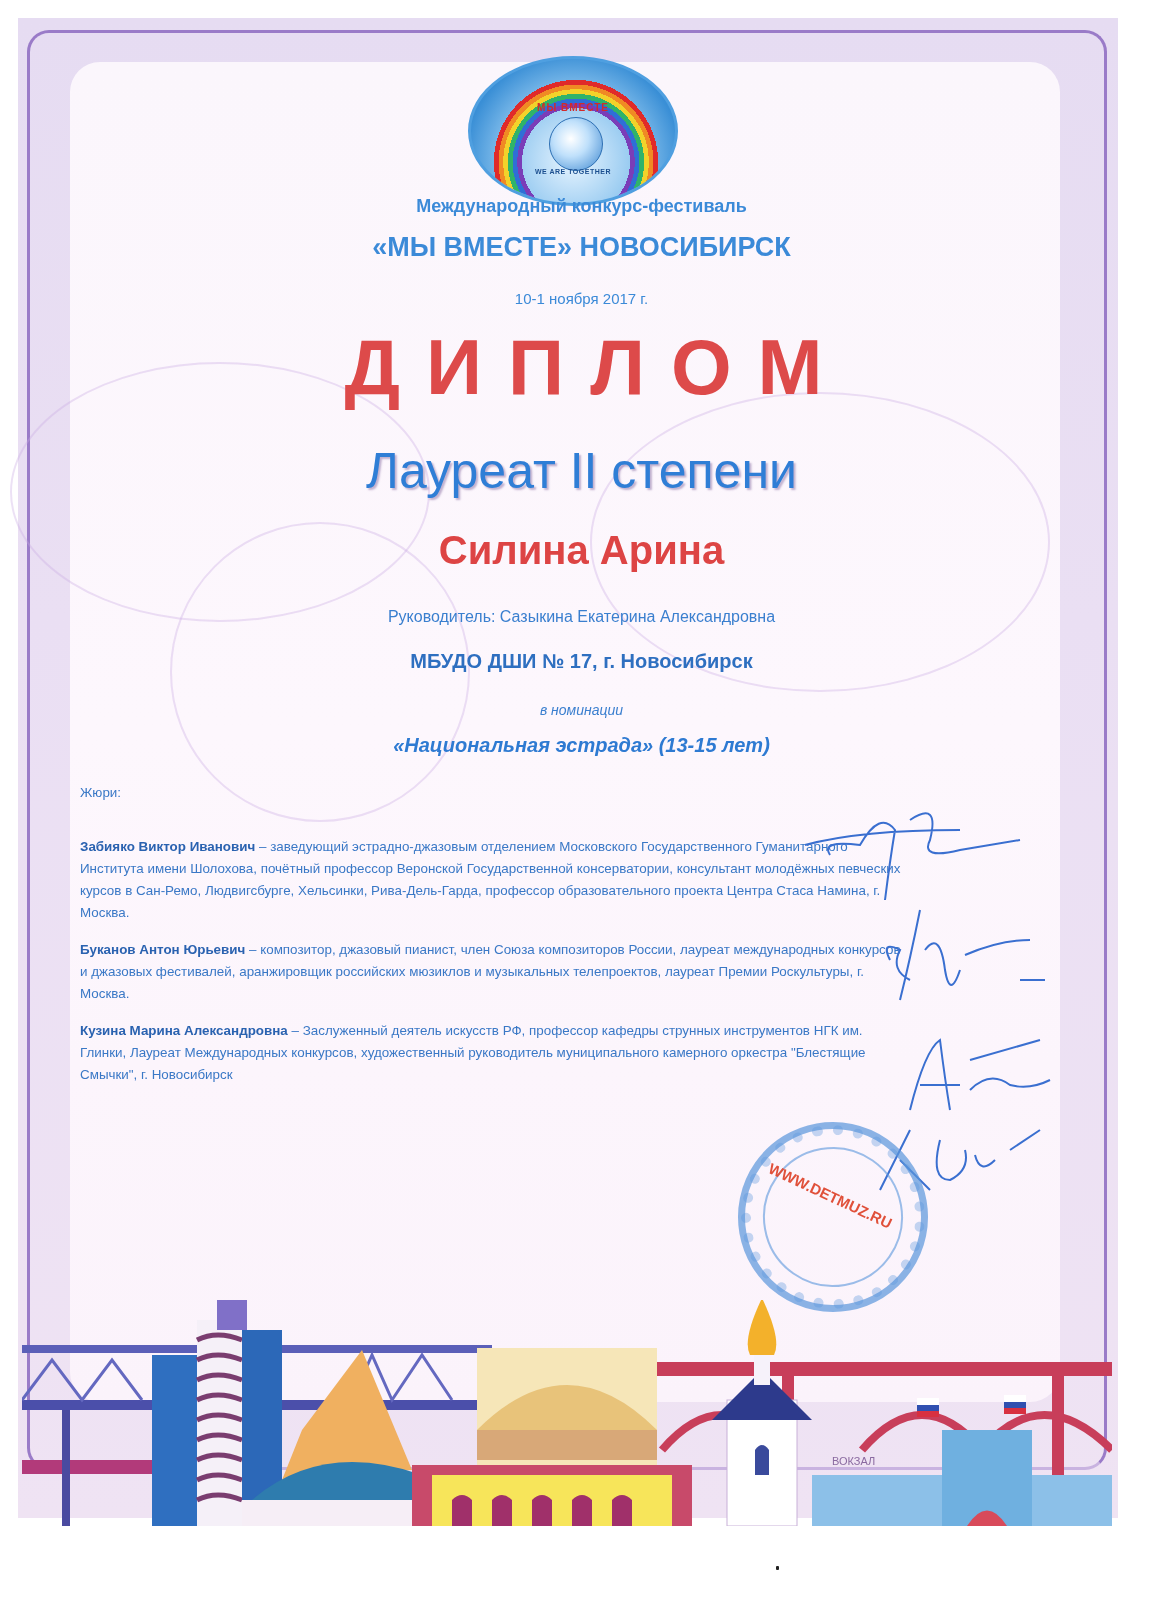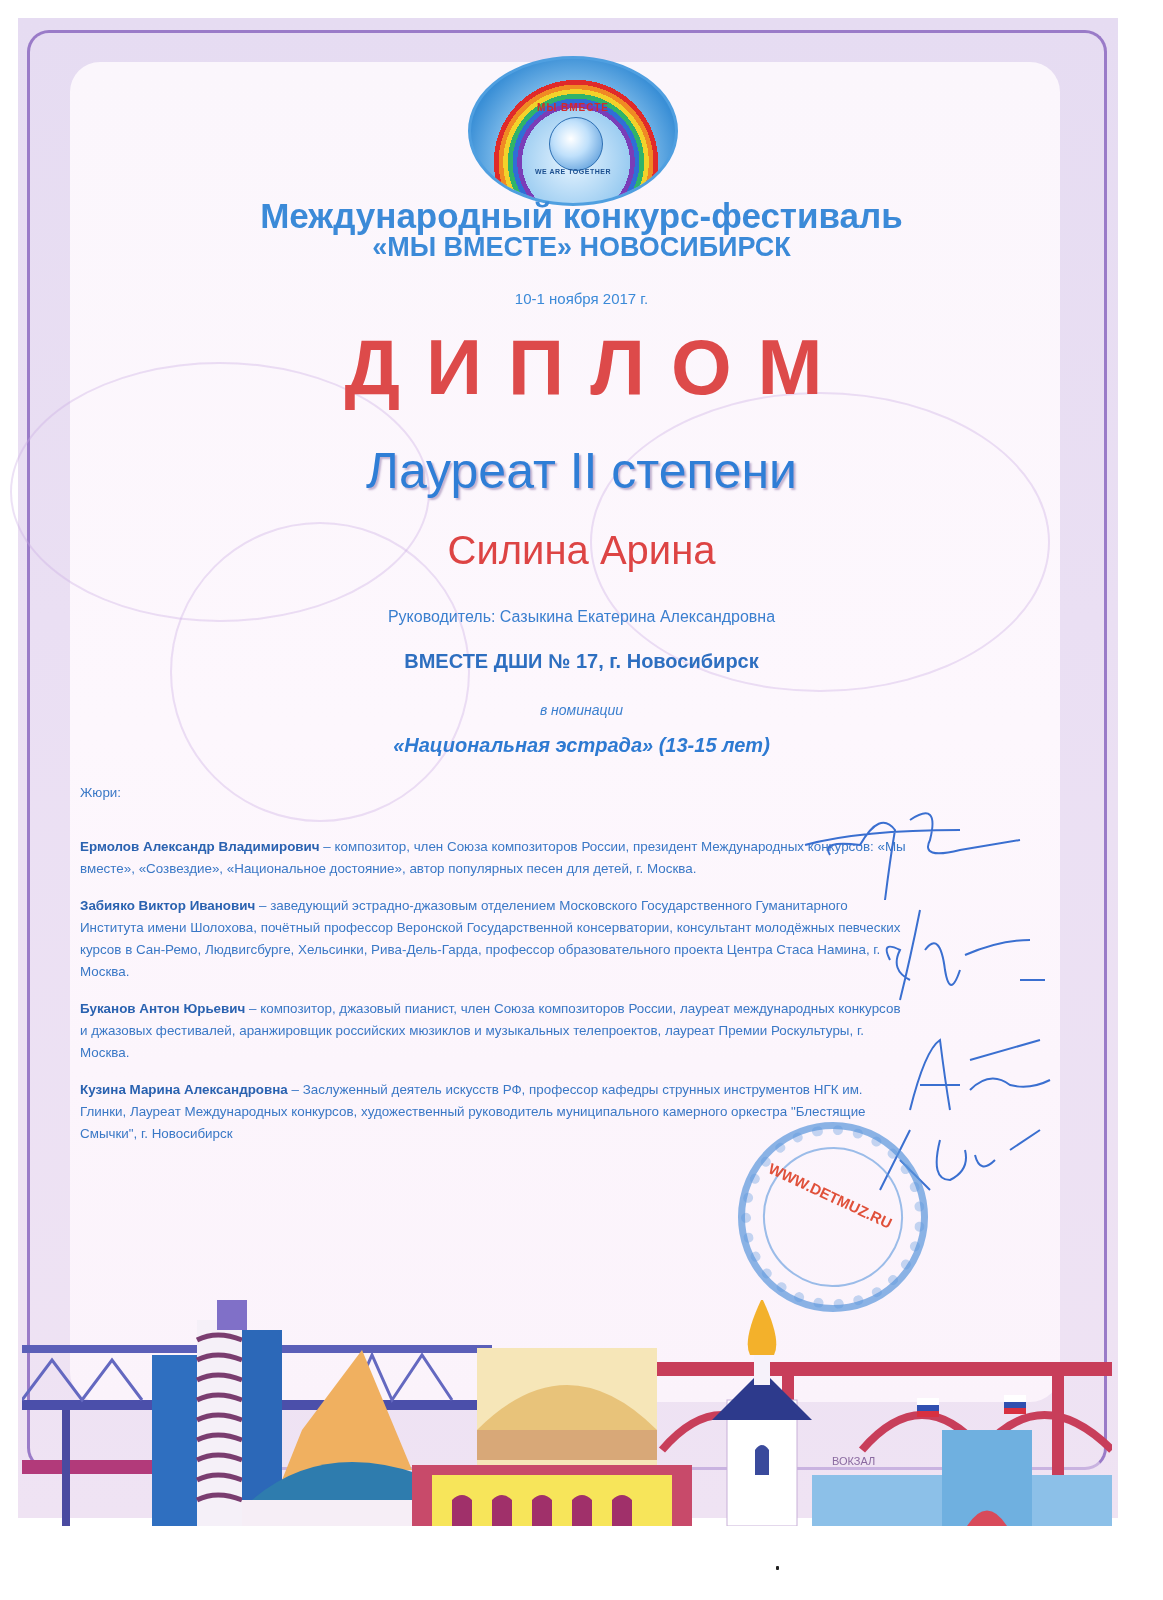--- a/index.html
+++ b/index.html
@@ -47,26 +47,26 @@
   .logo-text {
     position: absolute; left: 0; top: 46px; width: 210px; text-align: center;
     font-size: 10px; font-weight: bold; color: #d22a2a; letter-spacing: 1px;
   }
   .logo-sub {
     position: absolute; left: 0; top: 112px; width: 210px; text-align: center;
     font-size: 7px; font-weight: bold; color: #1c4f8f; letter-spacing: 0.5px;
   }
 
   .center { position: absolute; left: 0; width: 1163px; text-align: center; }
-  .title1 { top: 196px; font-size: 35px; font-weight: bold; color: #3b8ad8; }
+  .title1 { top: 196px; font-size: 18px; font-weight: bold; color: #3b8ad8; }
   .title2 { top: 232px; font-size: 27px; font-weight: bold; color: #3b8ad8; }
   .dates { top: 290px; font-size: 15px; color: #3b8ad8; }
   .diploma { top: 322px; font-size: 78px; font-weight: bold; color: #dd4a4a; letter-spacing: 26px; padding-left: 30px; }
   .laureate { top: 442px; font-size: 50px; font-weight: normal; color: #2f7ed6; text-shadow: 2px 2px 2px rgba(120,90,150,0.45); }
-  .name { top: 528px; font-size: 40px; font-weight: normal; color: #dd4444; }
+  .name { top: 528px; font-size: 40px; font-weight: bold; color: #dd4444; }
   .leader { top: 608px; font-size: 16px; color: #3a7fcf; }
   .school { top: 650px; font-size: 20px; font-weight: bold; color: #2e6fc0; }
   .nom-label { top: 702px; font-size: 14px; font-style: italic; color: #3b7fcf; }
   .nomination { top: 734px; font-size: 20px; font-weight: bold; font-style: italic; color: #2e7ad2; }
 
   .jury {
     position: absolute; left: 80px; top: 782px; width: 830px;
     color: #3a78c6; font-size: 13.4px; line-height: 22px;
   }
   .jury-title { margin-bottom: 32px; }
@@ -116,29 +116,26 @@
   <div class="logo-sub">WE ARE TOGETHER</div>
 </div>
 
 <div class="center title1">Международный конкурс-фестиваль</div>
 <div class="center title2">«МЫ ВМЕСТЕ» НОВОСИБИРСК</div>
 <div class="center dates">10-1 ноября 2017 г.</div>
 <div class="center diploma">ДИПЛОМ</div>
 <div class="center laureate">Лауреат II степени</div>
 <div class="center name">Силина Арина</div>
 <div class="center leader">Руководитель: Сазыкина Екатерина Александровна</div>
-<div class="center school">ВМЕСТЕ ДШИ № 17, г. Новосибирск</div>
+<div class="center school">МБУДО ДШИ № 17, г. Новосибирск</div>
 <div class="center nom-label">в номинации</div>
 <div class="center nomination">«Национальная эстрада» (13-15 лет)</div>
 
 <div class="jury">
   <div class="jury-title">Жюри:</div>
-  <div class="jury-item">
-    <b>Ермолов Александр Владимирович</b><span> – композитор, член Союза композиторов России, президент Международных конкурсов: «Мы вместе», «Созвездие», «Национальное достояние», автор популярных песен для детей, г. Москва.</span>
-  </div>
   <div class="jury-item">
     <b>Забияко Виктор Иванович</b><span> – заведующий эстрадно-джазовым отделением Московского Государственного  Гуманитарного Института имени Шолохова, почётный профессор Веронской Государственной консерватории, консультант молодёжных певческих курсов в Сан-Ремо, Людвигсбурге, Хельсинки, Рива-Дель-Гарда, профессор образовательного проекта Центра Стаса Намина, г. Москва.</span>
   </div>
   <div class="jury-item">
     <b>Буканов Антон Юрьевич</b><span> – композитор, джазовый пианист, член Союза композиторов России, лауреат международных конкурсов и джазовых фестивалей, аранжировщик российских мюзиклов и музыкальных телепроектов, лауреат Премии Роскультуры, г. Москва.</span>
   </div>
   <div class="jury-item">
     <b>Кузина Марина Александровна</b><span> – Заслуженный деятель искусств РФ, профессор кафедры струнных инструментов НГК им. Глинки, Лауреат Международных конкурсов, художественный руководитель муниципального камерного оркестра "Блестящие Смычки", г. Новосибирск</span>
   </div>
 </div>

